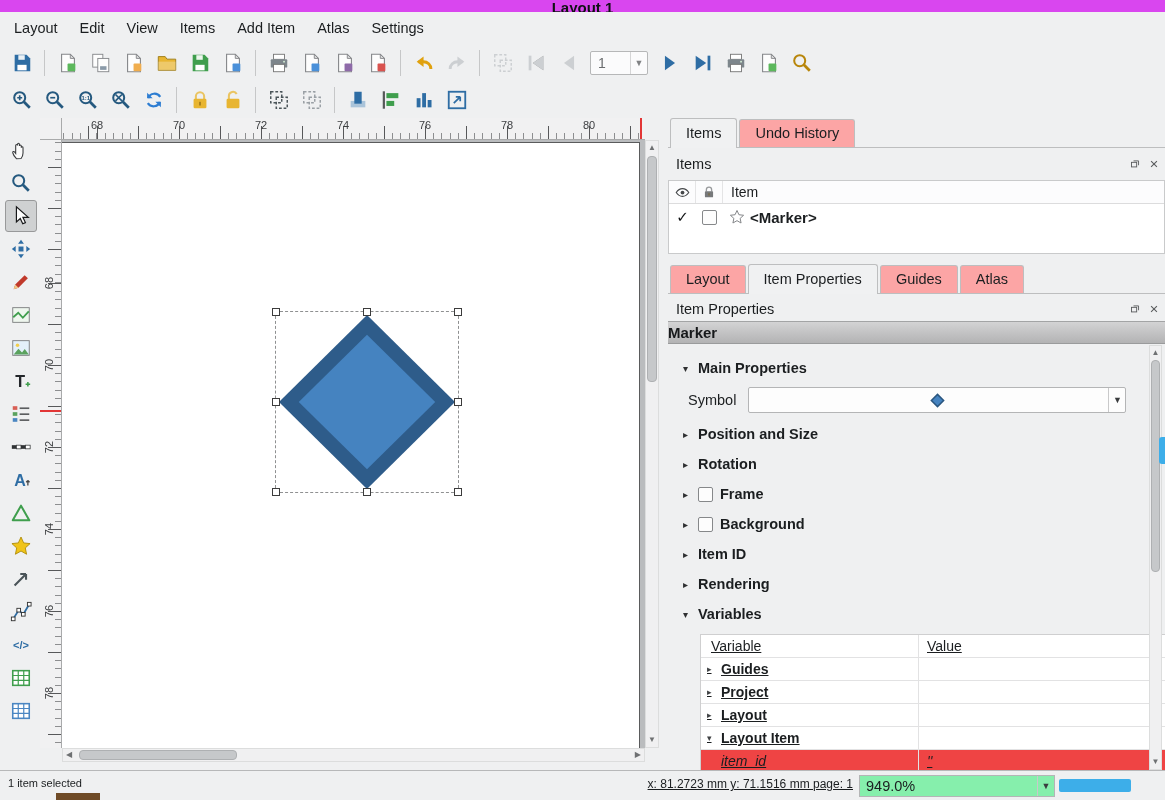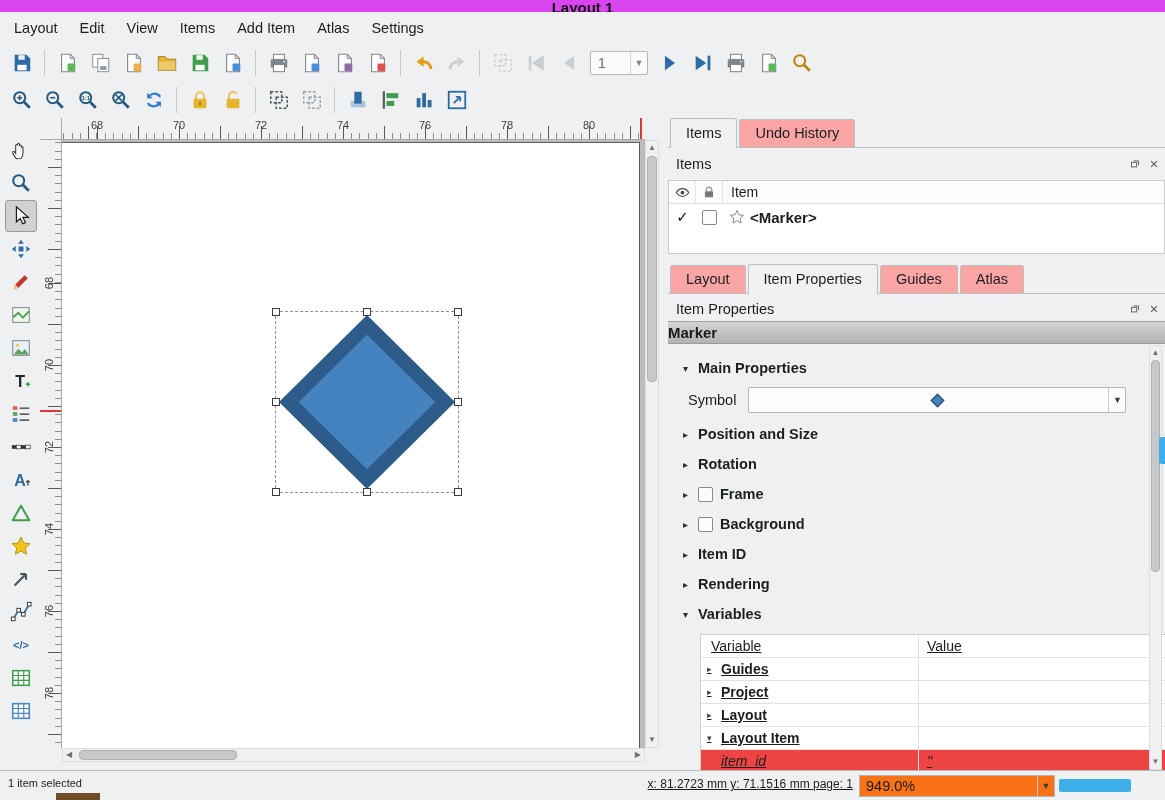--- a/index.html
+++ b/index.html
@@ -116,21 +116,21 @@
   .vt-garrow { font-size:9px; color:#3f4143; width:9px; }
   .vt-gname { font-weight:bold; }
   .vt-hl { background:#abf3f3; }
   .ital { font-style:italic; }
   .vt-item { padding-left:14px; }
 
   
   #statusbar { position:absolute; left:0; top:770px; width:1165px; height:30px; border-top:1px solid #b7b8b9; background:#eff0f1; }
   #status-selection { position:absolute; left:8px; top:6px; font-size:11px; }
   #status-coords { position:absolute; right:312px; top:6px; font-size:12px;text-decoration:underline; }
-  #zoom-combo { position:absolute; right:110px; top:4px; width:196px; height:22px; background:#f97316; border:1px solid #b4b5b6; display:flex; align-items:center; }
+  #zoom-combo { position:absolute; right:110px; top:4px; width:196px; height:22px; background:#86efac; border:1px solid #b4b5b6; display:flex; align-items:center; }
   #zoom-combo .zval { flex:1; padding-left:6px; font-size:14.5px; }
   #zoom-bar { position:absolute; right:34px; top:8px; width:72px; height:13px; border-radius:2px; }
   #side-tab { position:absolute; right:0; top:437px; width:6px; height:27px; border-radius:3px 0 0 3px; }
   #artifact { position:absolute; left:56px; top:793px; width:44px; height:7px; background:#6f4b27; }
 </style>
 </head>
 <body>
 
 <svg width="0" height="0" style="position:absolute" aria-hidden="true">
 <defs>

